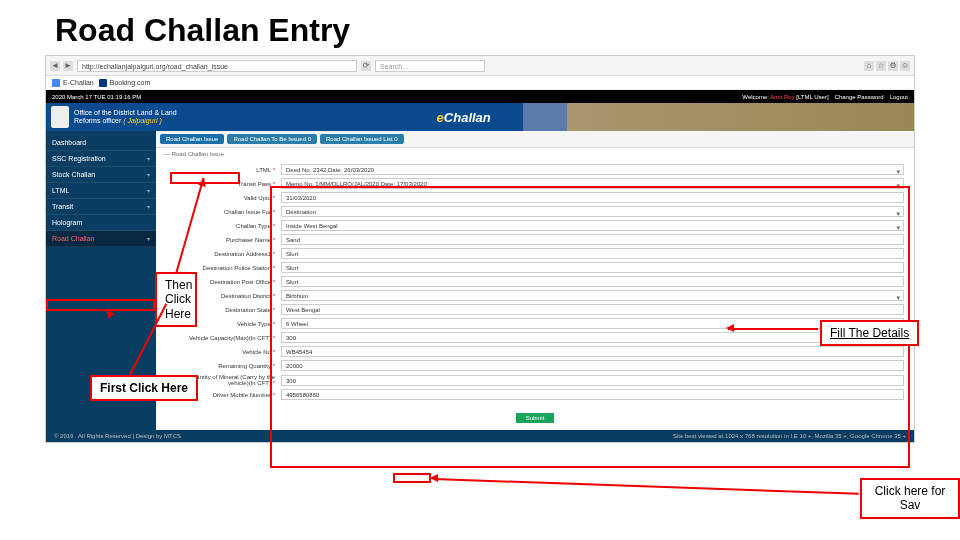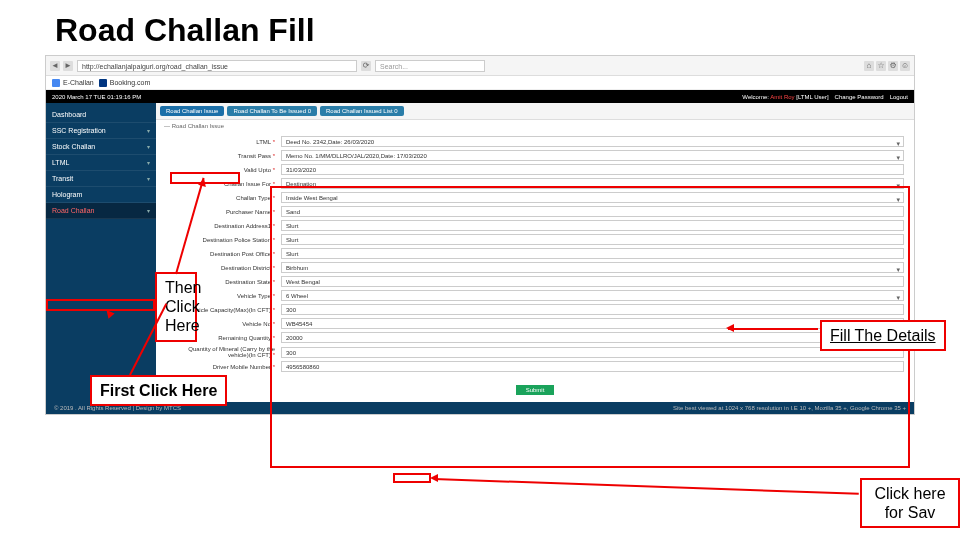--- a/index.html
+++ b/index.html
@@ -42,37 +42,37 @@
   .form-row { display:flex; align-items:center; margin-bottom:3px;}
   .form-label { width:115px; text-align:right; font-size:6px; color:#333; padding-right:6px;}
   .form-label .star { color:#d22;}
   .form-input { flex:1; height:11px; border:1px solid #ccc; font-size:6px; padding:0 4px; line-height:11px; color:#333; background:#fff;}
   .form-select { flex:1; height:11px; border:1px solid #ccc; font-size:6px; padding:0 4px; line-height:11px; color:#333; background:#fff; position:relative;}
   .sel-arrow { position:absolute; right:3px; top:1px; font-size:7px; color:#666;}
   .submit-row { text-align:center; padding-top:3px;}
   .submit-btn { background:#1aa35b; color:#fff; font-size:6px; padding:2px 10px; border:none; cursor:pointer;}
   .footer { background:#0a3d62; color:#bbb; font-size:6px; padding:3px 8px; display:flex; justify-content:space-between;}
   
-  .callout { position:absolute; background:#fff; border:2px solid #e00; font-size:16px; padding:4px 8px; text-align:center; line-height:1.2; font-family:Arial;}
+  .callout { position:absolute; background:#fff; border:2px solid #e00; font-size:12px; padding:4px 8px; text-align:center; line-height:1.2; font-family:Arial;}
   .callout.then { left:155px; top:272px; width:42px;}
   .callout.first { left:90px; top:375px; font-weight:bold;text-align:center;}
   .callout.fill { left:820px; top:320px;text-decoration:underline;}
   .callout.save { left:860px; top:478px; }
   .redbox { position:absolute; border:2px solid #e00; pointer-events:none;}
   .redbox.tabs { left:170px; top:172px; width:70px; height:12px;}
   .redbox.form { left:270px; top:186px; width:640px; height:282px;}
   .redbox.sideitem { left:46px; top:299px; width:109px; height:12px;}
   .redbox.submit { left:393px; top:473px; width:38px; height:10px;}
   .line { position:absolute; background:#e00; height:2px; transform-origin:left center; pointer-events:none;}
   .arrowhead { position:absolute; width:0;height:0; border-style:solid; pointer-events:none;}
 </style>
 </head>
 <body>
 
-<div class="slide-title">Road Challan Fill</div>
+<div class="slide-title">Road Challan Entry</div>
 
 <div class="screenshot">
 
   <div class="browser-bar">
     <div class="bb-icons">
       <div class="bb-icon">◄</div>
       <div class="bb-icon">►</div>
     </div>
     <div class="bb-url">http://echallanjalpaiguri.org/road_challan_issue</div>
     <div class="bb-icon bb-refresh">⟳</div>
@@ -98,20 +98,28 @@
 
   <div class="topbar">
     <span>2020 March 17 TUE  01:19:16 PM</span>
     <div class="topbar-right">
       <span><span>Welcome: </span><span class="red">Amit Roy</span><span> [LTML User]</span></span>
       <span>Change Password</span>
       <span>Logout</span>
     </div>
   </div>
 
+  <div class="header-strip">
+    <div class="emblem"></div>
+    <div class="office-text">
+      <div>Office of the District Land &amp; Land</div>
+      <div><span>Reforms officer</span> <span style="color:#ffcc33;font-style:italic">( Jalpaiguri )</span></div>
+    </div>
+    <div class="echallan-logo"><span class="e">e</span><span class="rest">Challan</span></div>
+  </div>
 
   <div class="content-row">
     <div class="sidebar">
       <div class="side-item">
           <span>Dashboard</span>
           <span class="chev"></span>
         </div>
       <div class="side-item">
           <span>SSC Registration</span>
           <span class="chev">▾</span>

